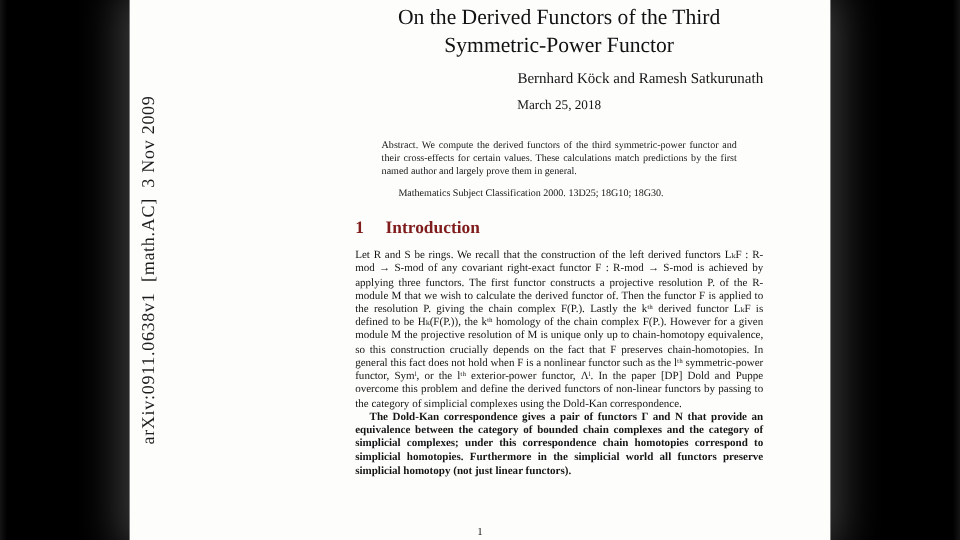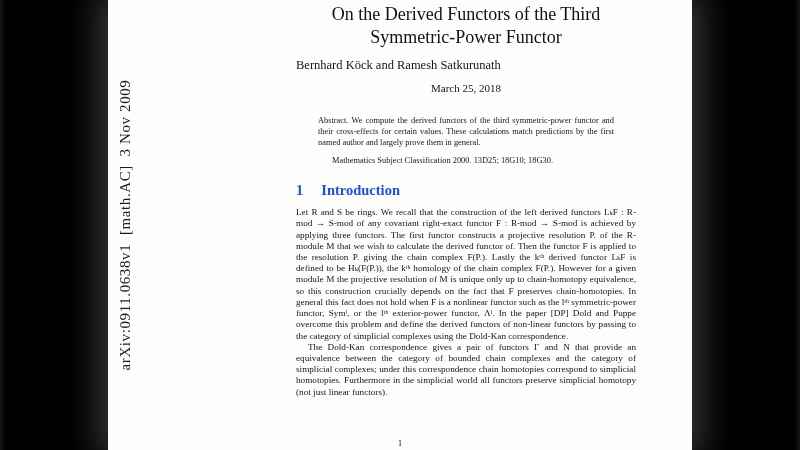--- a/index.html
+++ b/index.html
@@ -52,21 +52,21 @@
     width: 340px;
     margin: 3px auto 0;
     font-size: 18px;
     font-weight: 400;
     line-height: 1.3;
     text-align: center;
     color: #111;
   }
   .paper-authors {
     margin-top: 8px;
-    text-align: left;
+    text-align: right;
     font-size: 12.5px;
   }
   .paper-date {
     margin-top: 9px;
     text-align: center;
     font-size: 11px;
   }
 
   .abstract-block {
     width: 296px;
@@ -75,33 +75,34 @@
     line-height: 1.32;
     text-align: justify;
   }
   .abstract-block .msc-line { margin-top: 7px; padding-left: 14px; }
   .b { font-weight: 400; }
 
   .section-heading {
     margin-top: 16px;
     font-size: 14.5px;
     font-weight: 700;
-    color: #1d4ed8;
+    color: #7f1d1d;
   }
   .section-heading .sec-title { margin-left: 18px; }
 
   .body-para {
     margin-top: 8px;
     font-size: 9.2px;
     line-height: 1.22;
     text-align: justify;
   }
   .body-para.follow {
     margin-top: 0;
     text-indent: 12px;
+    font-weight: bold;
   }
 
   .page-number {
     position: absolute;
     left: 0; right: 0; bottom: 2px;
     text-align: center;
     font-size: 9px;
   }
 </style>
 </head>

